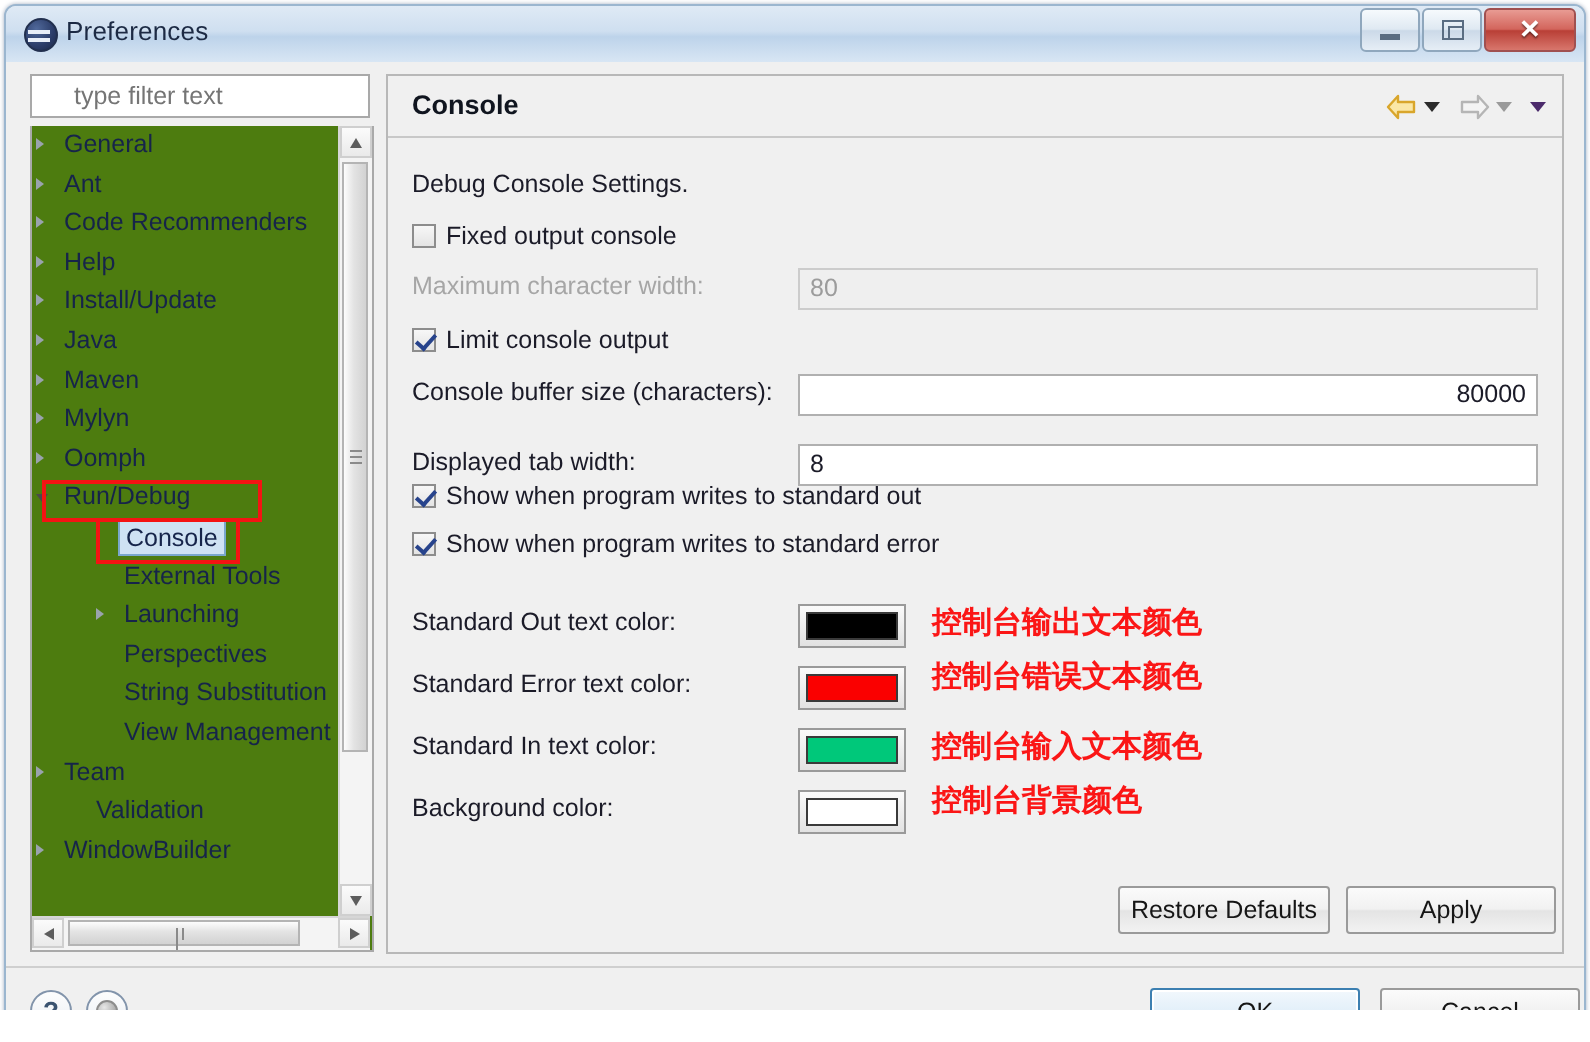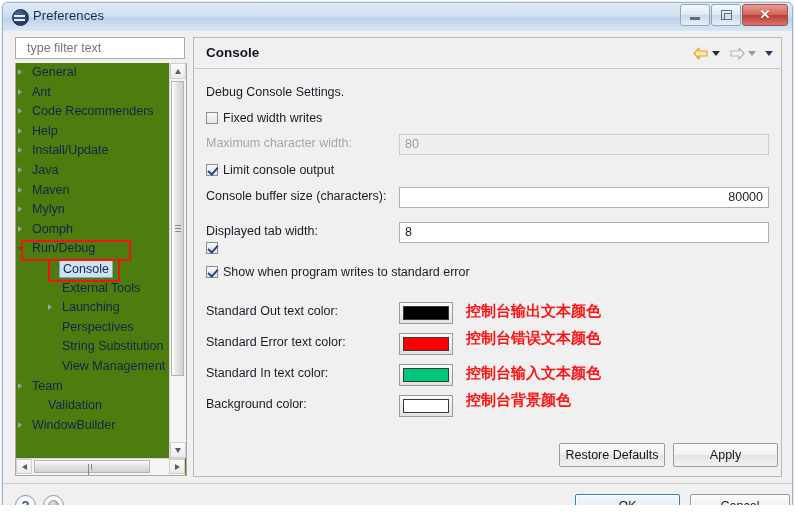--- a/index.html
+++ b/index.html
@@ -66,21 +66,21 @@
     position:absolute;left:0;top:28px;width:789px;height:477px;
     background:#f0f0f0;
   }
 
   
   .filter-wrap{position:absolute;left:12px;top:6px;width:170px;height:22px;}
   .filter-input{
     width:100%;height:100%;box-sizing:border-box;
     border:1px solid #a9a9a9;background:#ffffff;
     font-family:"Liberation Sans", sans-serif;font-size:12.5px;color:#6e6e6e;
-    padding:0 11px;outline:none;
+    padding:0 21px;outline:none;
   }
 
   
   .tree-panel{
     position:absolute;left:12px;top:32px;width:170px;height:412px;
     background:#4d7c0f;border:1px solid #a9a9a9;border-top:none;
     overflow:hidden;
   }
   .tree-scroll{position:absolute;left:0;top:0;width:153px;height:395px;overflow:hidden;}
   .tree-item{
@@ -392,21 +392,21 @@
         <div class="head-rule"></div>
 
         <div class="settings">
 
           <div class="row" style="top:14px;">
             <span class="row-label">Debug Console Settings.</span>
           </div>
 
           <div class="row" style="top:40px;">
             <span class="chk"></span>
-            <span class="chk-label">Fixed width writes</span>
+            <span class="chk-label">Fixed output console</span>
           </div>
 
           <div class="row" style="top:65px;">
             <span class="row-label dis">Maximum character width:</span>
             <span class="txtfield dis" style="left:205px;width:370px;">80</span>
           </div>
 
           <div class="row" style="top:92px;">
             <span class="chk on"></span>
             <span class="chk-label">Limit console output</span>
@@ -417,20 +417,21 @@
             <span class="txtfield" style="left:205px;width:370px;">80000</span>
           </div>
 
           <div class="row" style="top:126px;margin-top:27px;">
             <span class="row-label">Displayed tab width:</span>
             <span class="txtfield" style="left:205px;width:370px;">8</span>
           </div>
 
           <div class="row" style="top:170px;">
             <span class="chk on"></span>
+            <span class="chk-label">Show when program writes to standard out</span>
           </div>
 
           <div class="row" style="top:194px;">
             <span class="chk on"></span>
             <span class="chk-label">Show when program writes to standard error</span>
           </div>
 
           <div id="colorRows">
               <div class="row" style="top: 233px;">
                 <span class="row-label">Standard Out text color:</span>

